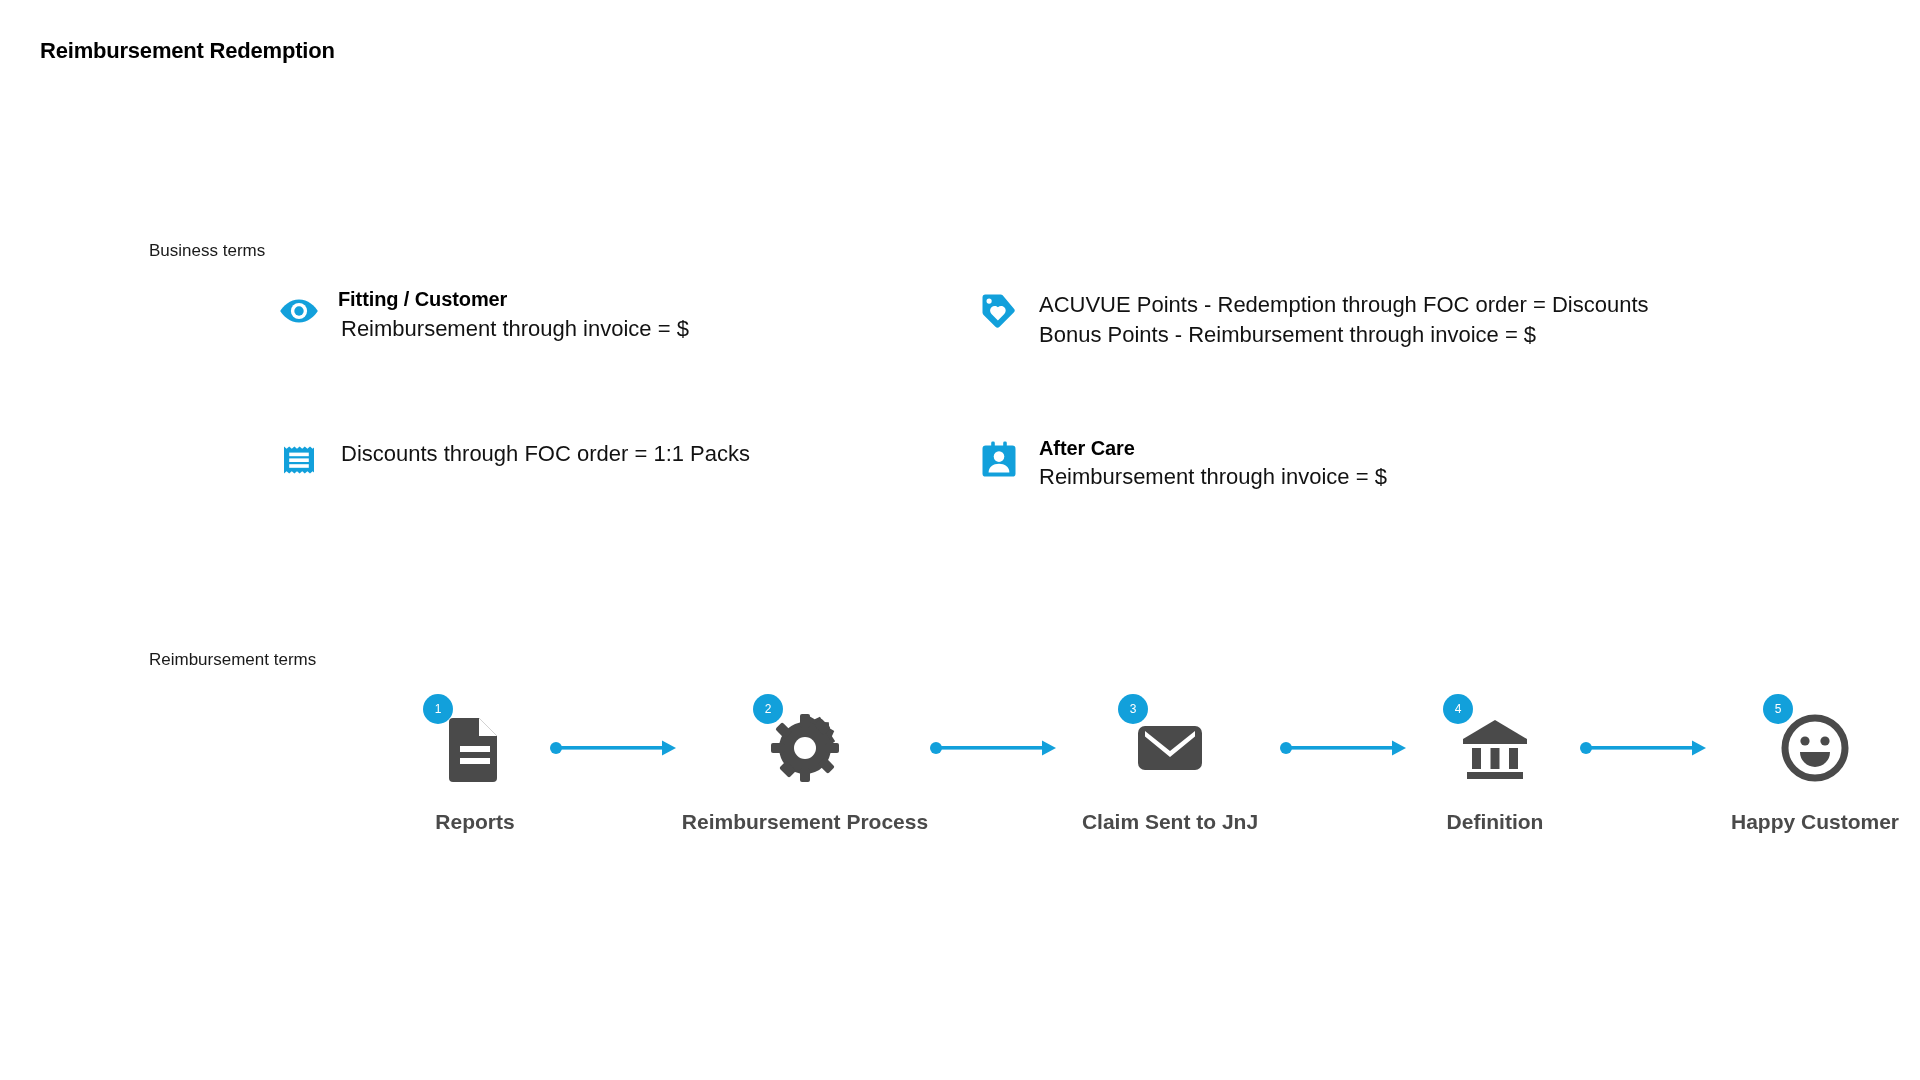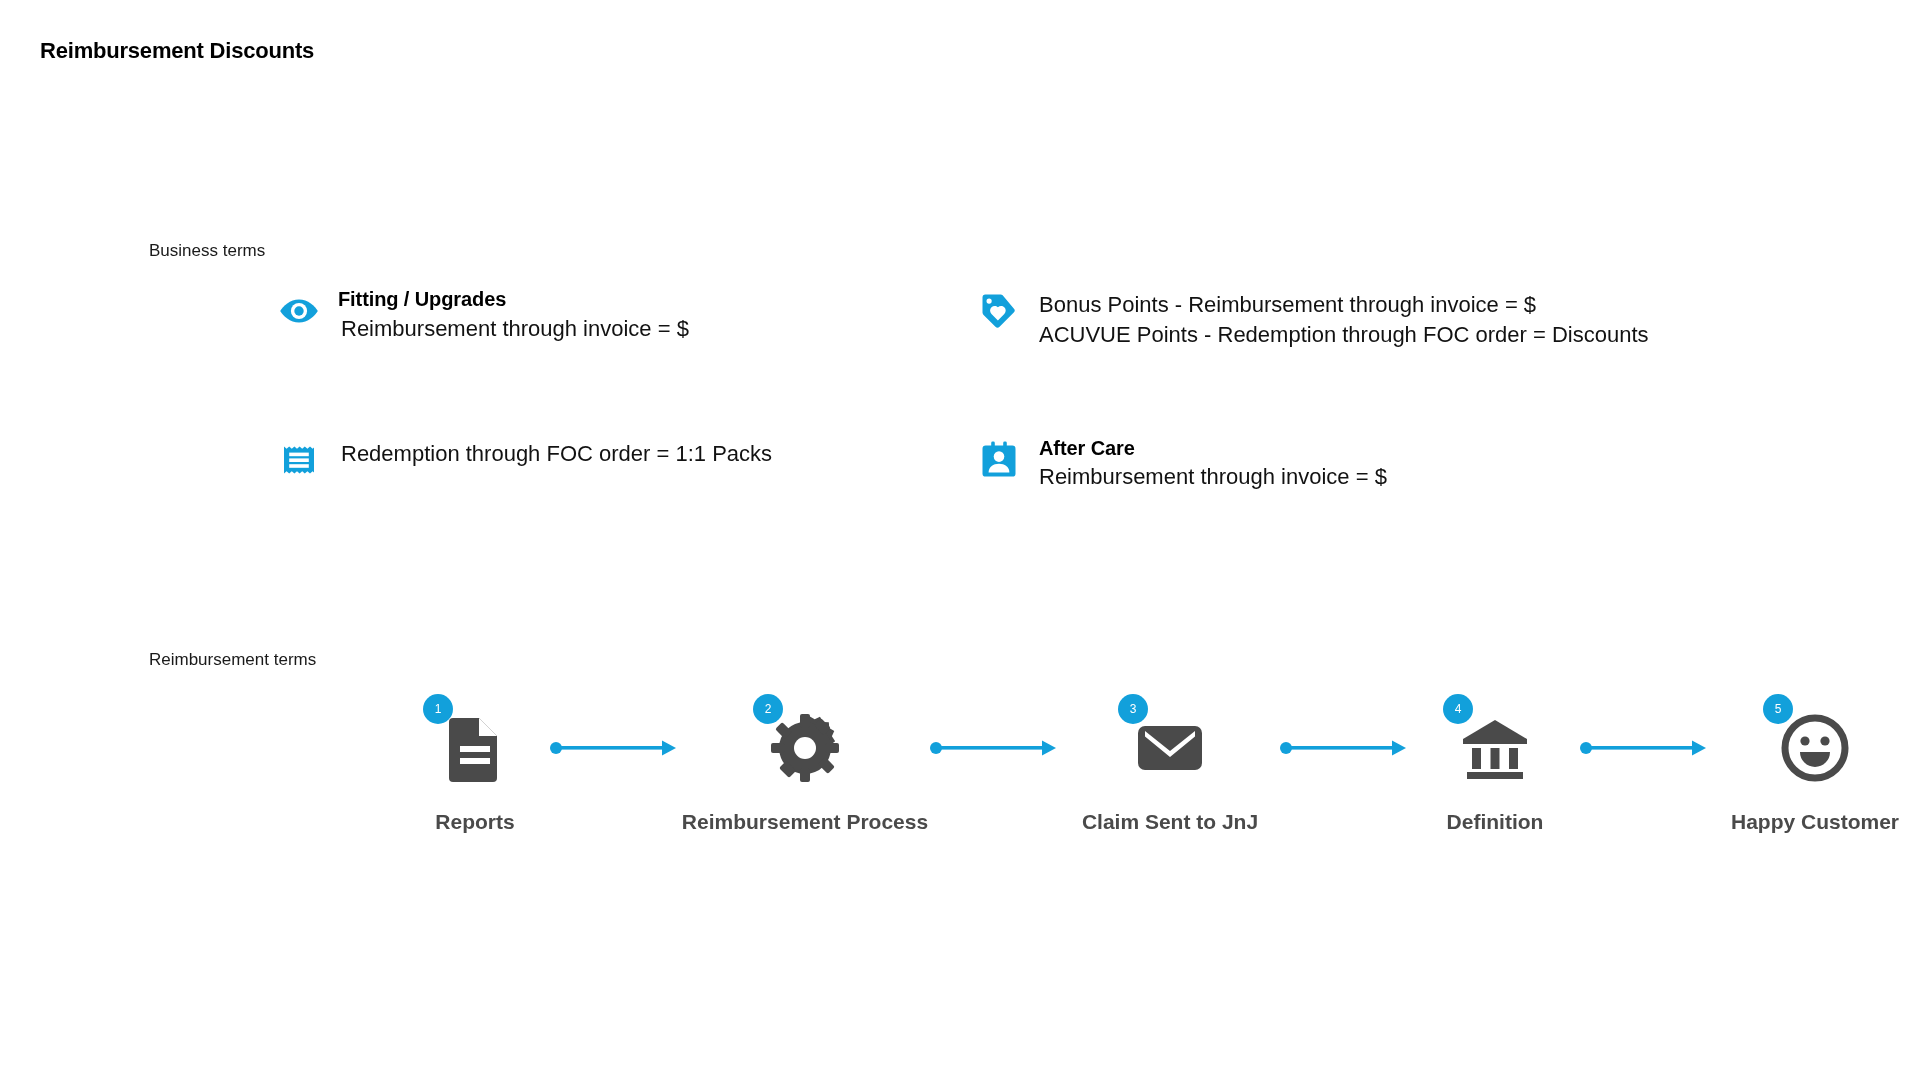--- a/index.html
+++ b/index.html
@@ -151,76 +151,76 @@
   
   .flow-node.n1 { margin-right: -6px; }
   .flow-node.n2 { width: 230px; }
   .flow-node.n3 { width: 200px; }
   .flow-node.n4 { width: 150px; }
   .flow-node.n5 { width: 190px; }
 </style>
 </head>
 <body>
 
-<div class="page-title">Reimbursement Discounts</div>
+<div class="page-title">Reimbursement Redemption</div>
 
 <div class="section-label" id="label-business">Business terms</div>
 
 <div class="terms">
 
   <div class="terms-row">
 
     <div class="term col-left variant-a">
       <span class="term-icon">
         <svg viewBox="0 0 42 42" width="42" height="42" aria-hidden="true">
           <path d="M21 9.5C12.2 9.5 4.8 16.2 2.2 21c2.6 4.8 10 11.5 18.8 11.5S37.2 25.8 39.8 21C37.2 16.2 29.8 9.5 21 9.5z" fill="#12A0DB"></path>
           <circle cx="21" cy="21" r="8.1" fill="#ffffff"></circle>
           <circle cx="21" cy="21" r="4.7" fill="#12A0DB"></circle>
         </svg>
       </span>
       <div class="term-body">
-        <div class="term-title">Fitting / Upgrades</div>
+        <div class="term-title">Fitting / Customer</div>
         <div class="term-desc">
           <div>Reimbursement through invoice = $</div>
         </div>
       </div>
     </div>
 
     <div class="term col-right">
       <span class="term-icon">
         <svg viewBox="0 0 42 42" width="42" height="42" aria-hidden="true">
           <path d="M22.6 4.5H7.4A2.9 2.9 0 0 0 4.5 7.4v15.2c0 .8.3 1.5.85 2.05l12.1 12.1a2.9 2.9 0 0 0 4.1 0l14.2-14.2a2.9 2.9 0 0 0 0-4.1L24.65 5.35A2.9 2.9 0 0 0 22.6 4.5z" fill="#12A0DB"></path>
           <circle cx="11.1" cy="11.1" r="2.6" fill="#ffffff"></circle>
           <path d="M19.9 30.4l-6.4-6.4c-1.9-1.9-1.9-4.9 0-6.7 1.8-1.8 4.6-1.8 6.4 0 1.8-1.8 4.6-1.8 6.4 0 1.9 1.8 1.9 4.8 0 6.7l-6.4 6.4z" fill="#ffffff"></path>
         </svg>
       </span>
       <div class="term-body">
         <div class="term-desc">
+          <div>ACUVUE Points - Redemption through FOC order = Discounts</div>
           <div>Bonus Points - Reimbursement through invoice = $</div>
-          <div>ACUVUE Points - Redemption through FOC order = Discounts</div>
         </div>
       </div>
     </div>
 
   </div>
 
   <div class="terms-row">
 
     <div class="term col-left variant-a">
       <span class="term-icon">
         <svg viewBox="0 0 42 42" width="42" height="42" aria-hidden="true">
           <path d="M6 7.5l2.6 2.2L11.2 7.5l2.6 2.2L16.4 7.5l2.6 2.2L21.6 7.5l2.6 2.2L26.8 7.5l2.6 2.2L32 7.5l2.6 2.2L36 8.6v24.8l-1.4-1.1L32 34.5l-2.6-2.2-2.6 2.2-2.6-2.2-2.6 2.2-2.6-2.2-2.6 2.2-2.6-2.2-2.6 2.2L8.6 32.3 6 34.5V7.5z" fill="#12A0DB"></path>
           <rect x="11.2" y="13.6" width="19.6" height="3.6" fill="#ffffff"></rect>
           <rect x="11.2" y="19.4" width="19.6" height="3.6" fill="#ffffff"></rect>
           <rect x="11.2" y="25.2" width="19.6" height="3.6" fill="#ffffff"></rect>
         </svg>
       </span>
       <div class="term-body">
         <div class="term-desc">
-          <div>Redemption through FOC order = 1:1 Packs</div>
+          <div>Discounts through FOC order = 1:1 Packs</div>
         </div>
       </div>
     </div>
 
     <div class="term col-right">
       <span class="term-icon">
         <svg viewBox="0 0 42 42" width="42" height="42" aria-hidden="true">
           <rect x="13.2" y="2.5" width="3.6" height="7" rx="1.4" fill="#12A0DB"></rect>
           <rect x="25.2" y="2.5" width="3.6" height="7" rx="1.4" fill="#12A0DB"></rect>
           <rect x="4.5" y="6.6" width="33" height="31" rx="3.2" fill="#12A0DB"></rect>

